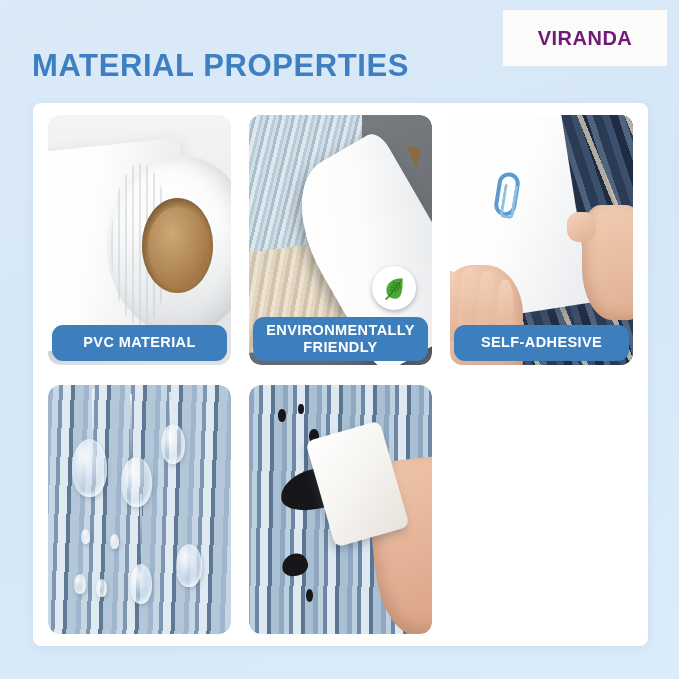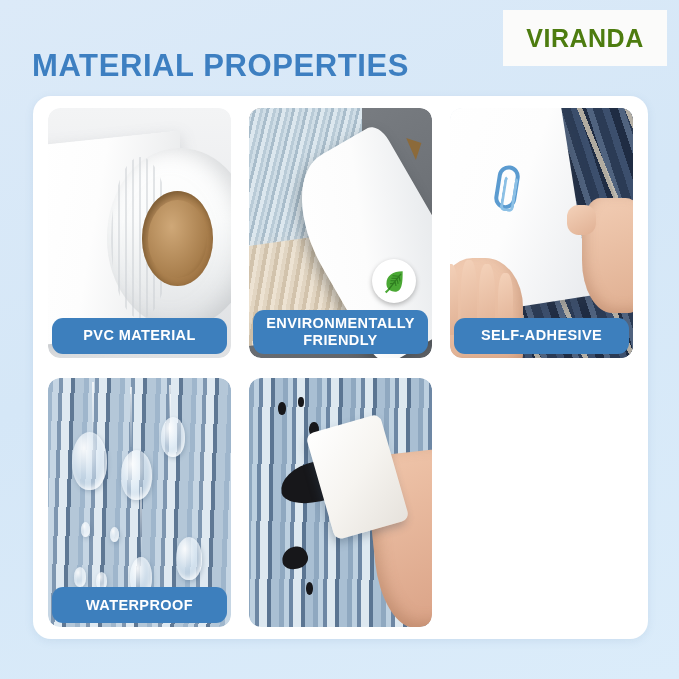--- a/index.html
+++ b/index.html
@@ -25,48 +25,48 @@
     left: 503px;
     top: 10px;
     width: 164px;
     height: 56px;
     background: #fbfbfa;
     display: flex;
     align-items: center;
     justify-content: center;
   }
   .logo-text {
-    font-size: 25px;
+    font-size: 20px;
     font-weight: bold;
     letter-spacing: 0.5px;
-    color: #4d7c0f;
+    color: #701a75;
     font-family: "Liberation Sans", sans-serif;
   }
 
   
   .page-title {
     position: absolute;
     left: 32px;
     top: 48px;
     font-size: 31px;
     font-weight: bold;
     letter-spacing: 0.6px;
     color: #3d7fc1;
     font-family: "Liberation Sans", sans-serif;
   }
 
   
   .panel {
     position: absolute;
     left: 33px;
-    top: 96px;
+    top: 103px;
     width: 615px;
     height: 543px;
     background: #ffffff;
-    border-radius: 18px;
+    border-radius: 8px;
     box-shadow: 0 2px 8px rgba(90,130,170,0.13);
   }
 
   .grid {
     position: absolute;
     left: 15px;
     top: 12px;
     width: 585px;
     height: 519px;
     display: grid;
@@ -418,21 +418,20 @@
           <div class="drop" style="left:13%;top:22%;width:19%;height:23%;"></div>
           <div class="drop" style="left:40%;top:29%;width:17%;height:20%;"></div>
           <div class="drop" style="left:62%;top:16%;width:13%;height:16%;"></div>
           <div class="drop" style="left:70%;top:64%;width:14%;height:17%;"></div>
           <div class="drop" style="left:45%;top:72%;width:12%;height:16%;"></div>
           <div class="drop" style="left:14%;top:76%;width:7%;height:8%;"></div>
           <div class="drop" style="left:26%;top:78%;width:6%;height:7%;"></div>
           <div class="drop" style="left:34%;top:60%;width:5%;height:6%;"></div>
           <div class="drop" style="left:18%;top:58%;width:5%;height:6%;"></div>
         </div>
-        <div class="pill">WATERPROOF</div>
       </div>
 
       <div class="card">
         <div class="card-media m-clean">
           <div class="stain" style="left:16%;top:10%;width:4%;height:5%;"></div>
           <div class="stain" style="left:27%;top:8%;width:3%;height:4%;"></div>
           <div class="stain" style="left:33%;top:18%;width:5%;height:6%;"></div>
           <div class="stain" style="left:50%;top:23%;width:6%;height:6%;"></div>
           <div class="stain-smear" style="left:17%;top:34%;width:38%;height:16%;"></div>
           <div class="stain-smear" style="left:18%;top:68%;width:14%;height:9%;"></div>

